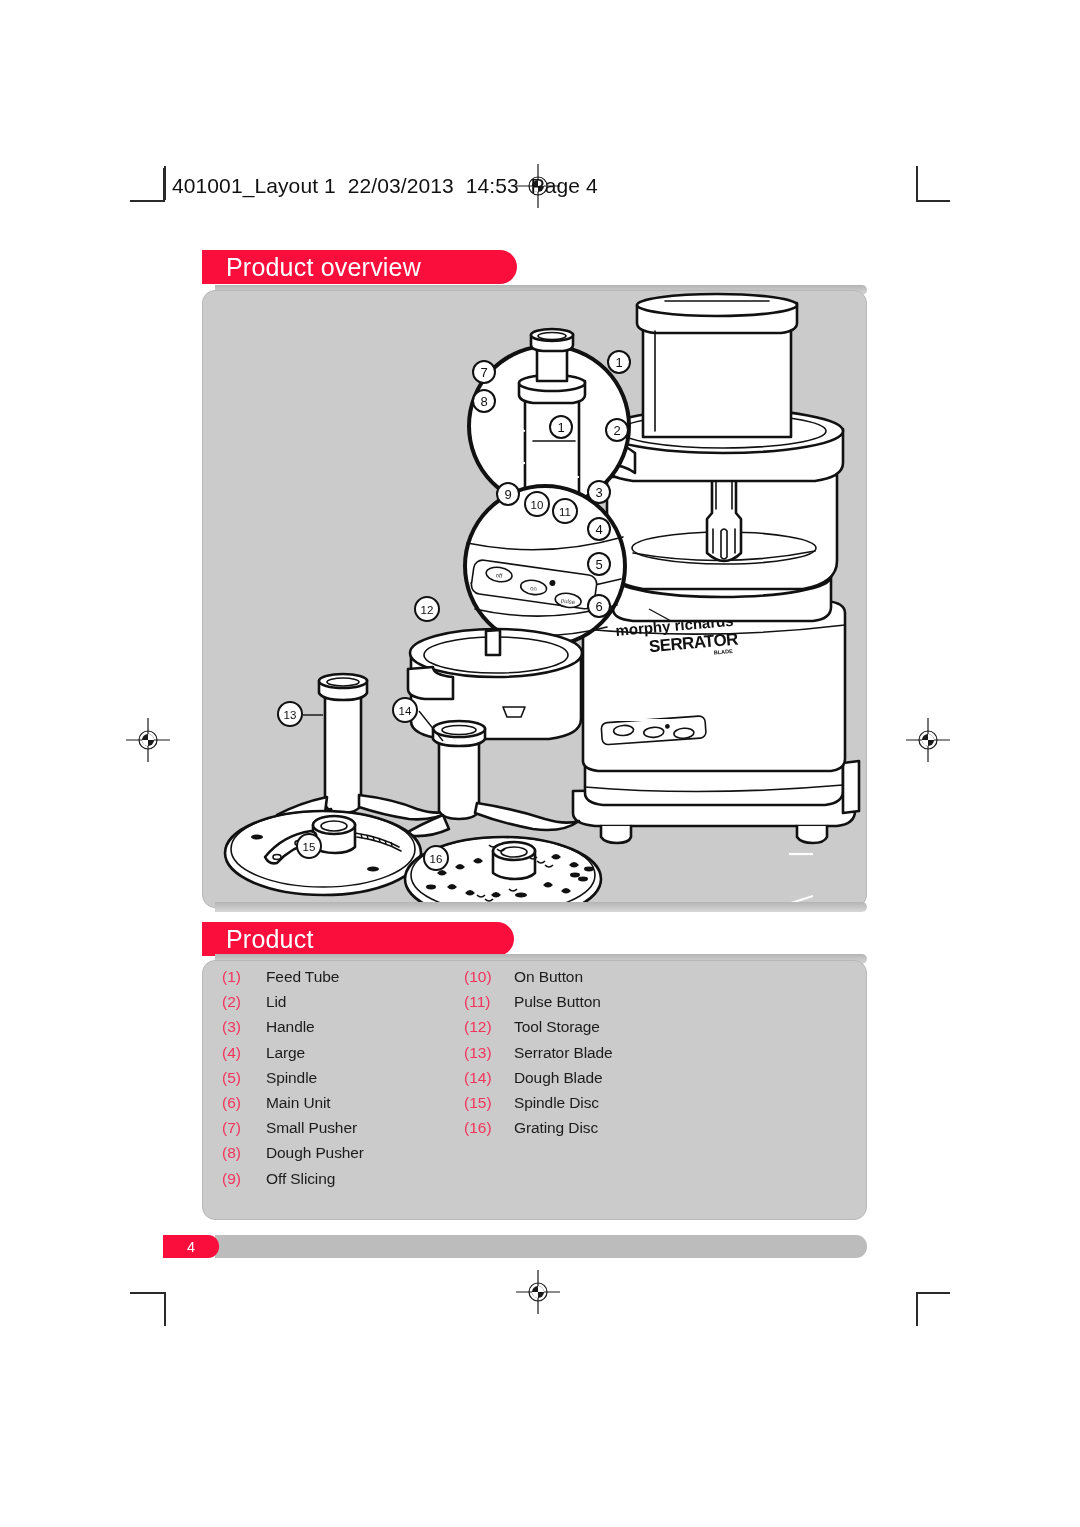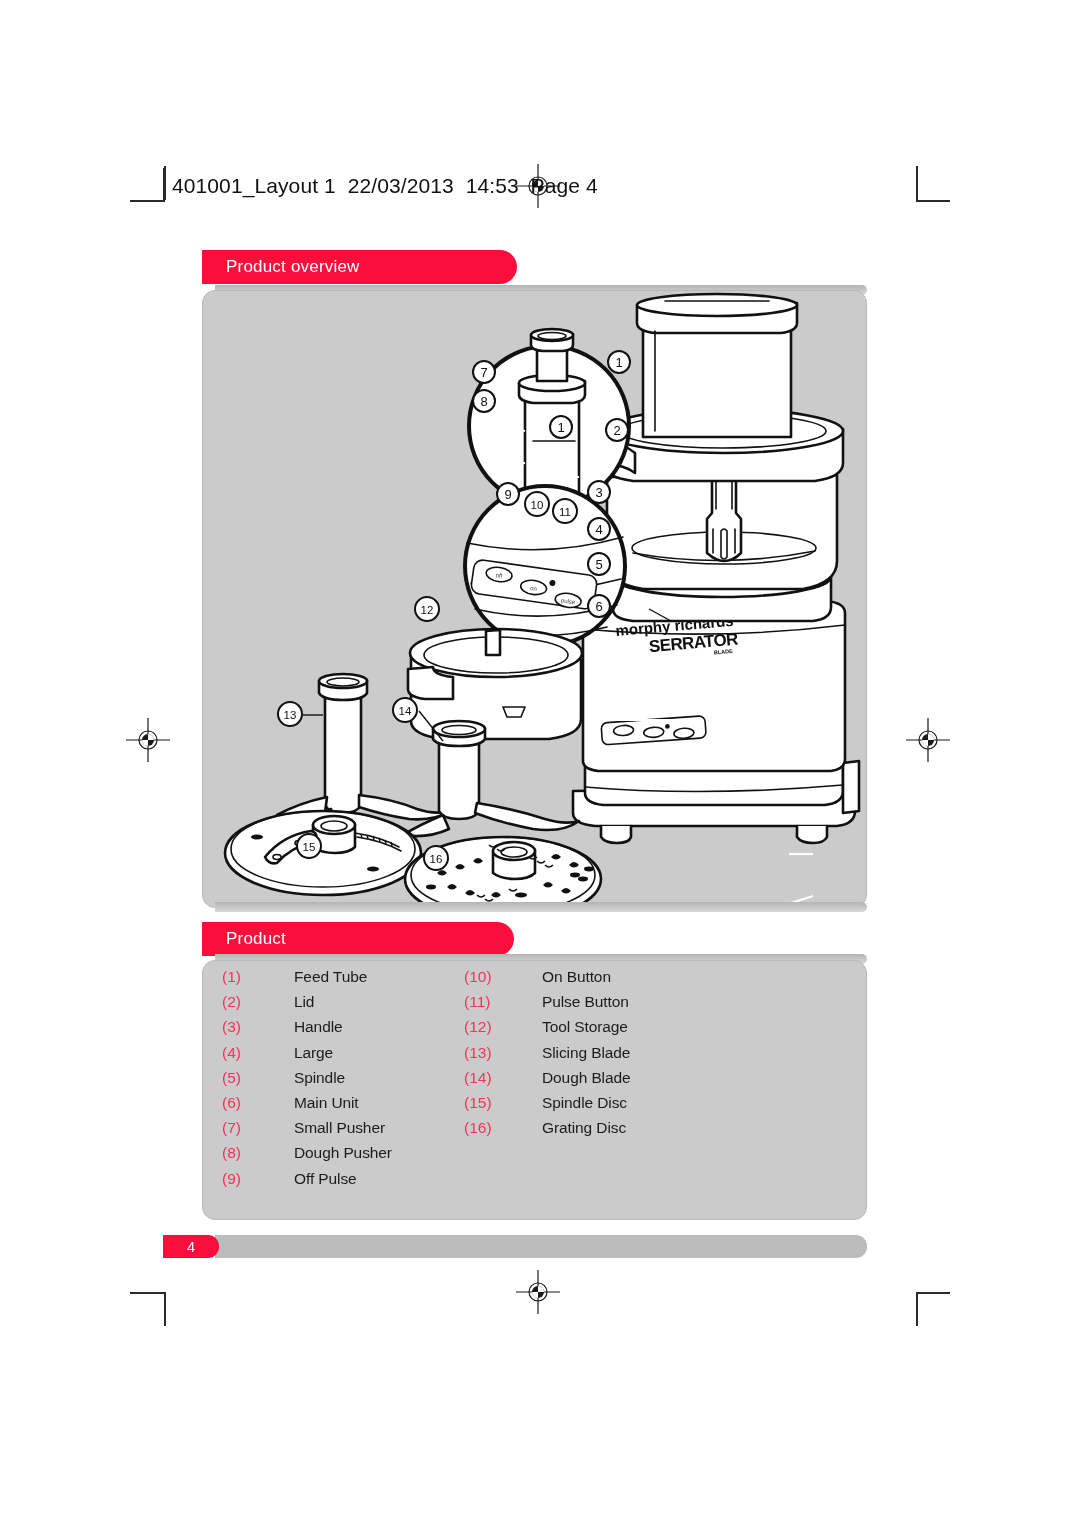--- a/index.html
+++ b/index.html
@@ -76,21 +76,21 @@
   .banner {
     position: absolute;
     height: 34px;
     background: #fa0f3c;
     border-radius: 0 17px 17px 0;
     display: flex;
     align-items: center;
   }
   .banner-text {
     color: #ffffff;
-    font-size: 17px;
+    font-size: 25px;
     padding-left: 24px;
     font-weight: normal;
     letter-spacing: 0.2px;
   }
   .banner-shadow {
     position: absolute;
     height: 10px;
     background: linear-gradient(to bottom, #b4b4b4, #d8d8d8);
     border-radius: 0 5px 5px 0;
   }
@@ -133,21 +133,20 @@
     font-size: 15.5px;
     width: 44px;
     text-align: left;
     flex: none;
   }
   .feat-num-right { width: 50px; margin-left: 20px; }
   .feat-label {
     color: #1c1c1c;
     font-size: 15.5px;
     letter-spacing: -0.1px;
-    margin-left: 28px;
   }
 
   
   .footer-bar {
     position: absolute;
     left: 215px;
     top: 1235px;
     width: 652px;
     height: 23px;
     background: #bcbcbc;
@@ -506,39 +505,39 @@
       <div class="feat-row">
         <span class="feat-num">(7)</span>
         <span class="feat-label">Small Pusher</span>
       </div>
       <div class="feat-row">
         <span class="feat-num">(8)</span>
         <span class="feat-label">Dough Pusher</span>
       </div>
       <div class="feat-row">
         <span class="feat-num">(9)</span>
-        <span class="feat-label">Off Pulse</span>
+        <span class="feat-label">Off Slicing</span>
       </div>
     </div>
   <div class="feat-col feat-col-right" id="feat-right">
       <div class="feat-row">
         <span class="feat-num feat-num-right">(10)</span>
         <span class="feat-label">On Button</span>
       </div>
       <div class="feat-row">
         <span class="feat-num feat-num-right">(11)</span>
         <span class="feat-label">Pulse Button</span>
       </div>
       <div class="feat-row">
         <span class="feat-num feat-num-right">(12)</span>
         <span class="feat-label">Tool Storage</span>
       </div>
       <div class="feat-row">
         <span class="feat-num feat-num-right">(13)</span>
-        <span class="feat-label">Slicing Blade</span>
+        <span class="feat-label">Serrator Blade</span>
       </div>
       <div class="feat-row">
         <span class="feat-num feat-num-right">(14)</span>
         <span class="feat-label">Dough Blade</span>
       </div>
       <div class="feat-row">
         <span class="feat-num feat-num-right">(15)</span>
         <span class="feat-label">Spindle Disc</span>
       </div>
       <div class="feat-row">

